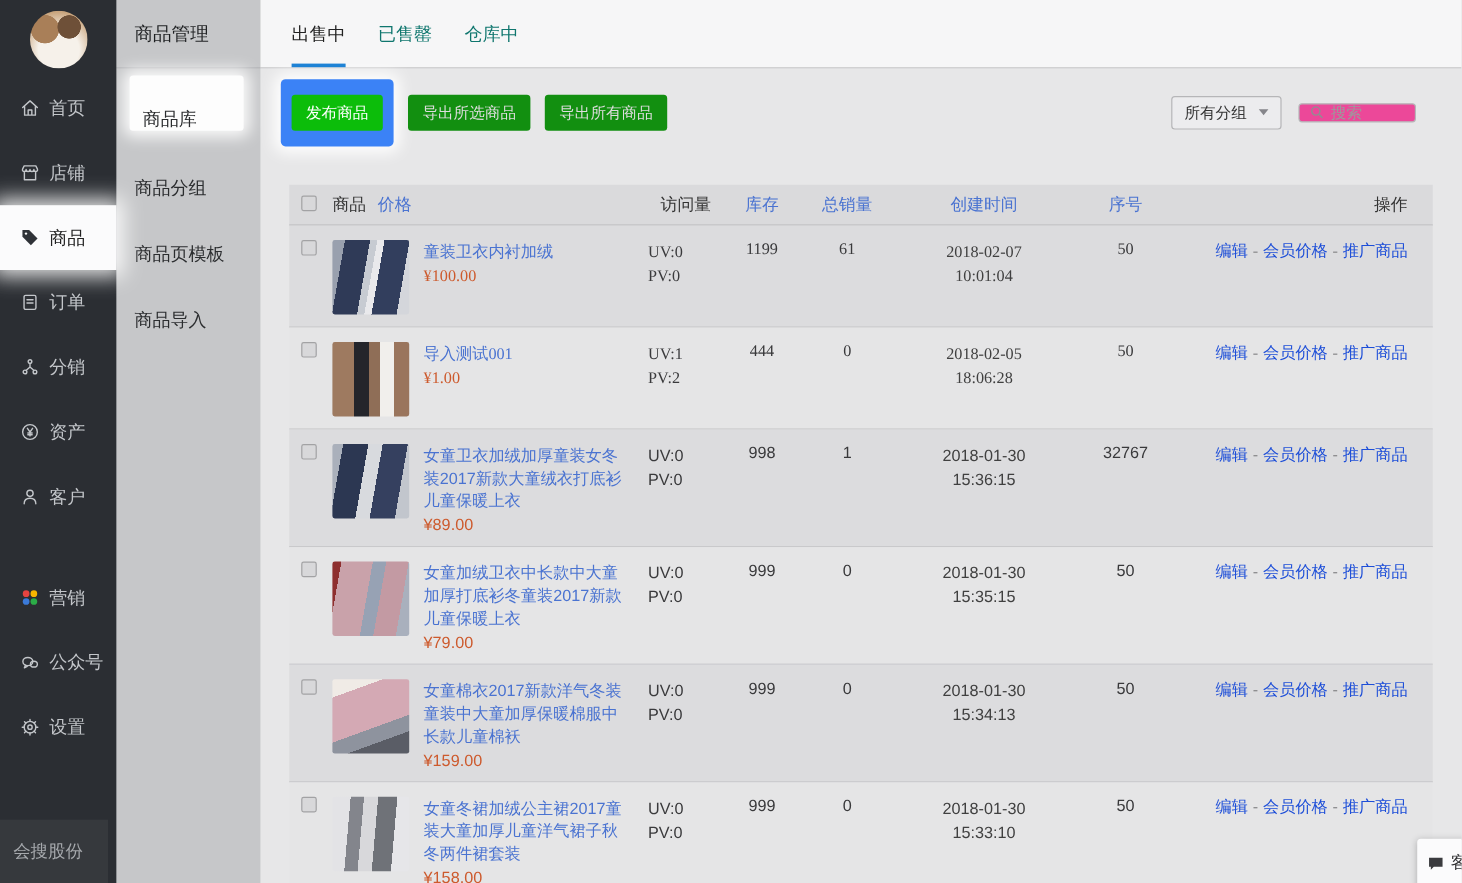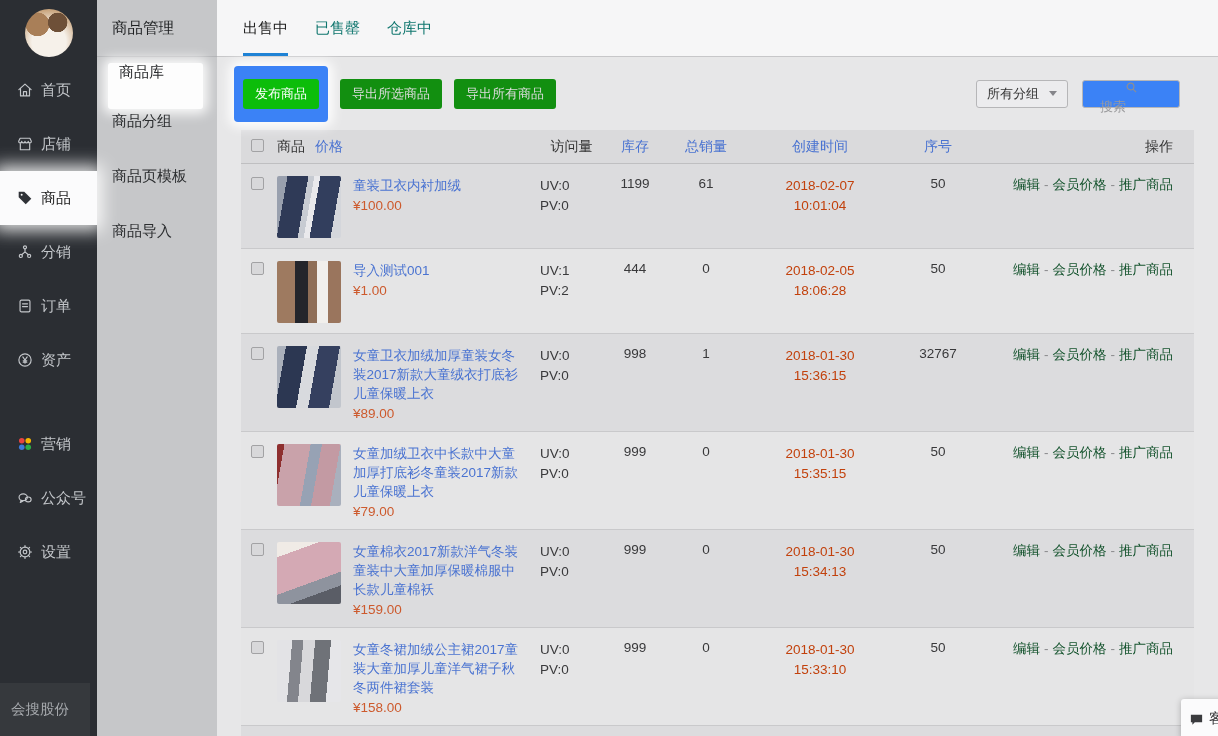--- a/index.html
+++ b/index.html
@@ -23,21 +23,21 @@
   .s-icon svg { width:18px; height:18px; stroke:currentColor; fill:none;
     stroke-width:1.3; stroke-linecap:round; stroke-linejoin:round; }
   .sidebar-footer { position:absolute; bottom:0; left:0; width:90px; height:53px;
     background:#36393d; color:#a6a9ad; display:flex; align-items:center;
     padding-left:11px; font-size:14.5px; }
 
   
   .submenu { position:absolute; left:97px; top:0; width:120px; height:736px; background:#c6c7c9; z-index:2; }
   .submenu-title { height:57px; display:flex; align-items:center; padding-left:15px;
     font-size:15.5px; color:#1e2022; border-bottom:1px solid #b2b3b6; }
-  .sub-item { height:55px; display:flex; align-items:flex-start; padding-left:15px;
+  .sub-item { height:55px; display:flex; align-items:flex-end; padding-left:15px;
     font-size:15px; color:#2b2d2f; cursor:pointer; }
   .sub-item.highlight { height:46px; margin:6px 14px 3px 11px; padding-left:11px;
     background:#fdfdfd; border-radius:3px; box-shadow:0 0 12px 5px rgba(255,255,255,0.9); }
 
   
   .main { position:absolute; left:217px; top:0; width:1001px; height:736px; background:#e7e7e8; }
   .tabbar { height:57px; background:#f6f6f7; border-bottom:1px solid #c7c7c9;
     display:flex; align-items:stretch; padding-left:26px; gap:27px; }
   .tab { position:relative; display:flex; align-items:center; font-size:15px;
     color:#0f766e; cursor:pointer; }
@@ -51,64 +51,64 @@
   .btn { border:none; border-radius:3px; height:30px; padding:0 12px; font-size:13px;
     cursor:pointer; font-family:inherit; white-space:nowrap; }
   .btn-bright { background:#0cbd0a; color:#fff; }
   .btn-dim { background:#128f10; color:#ddе; color:#dddddd; margin-left:12px; }
   .right-controls { margin-left:auto; display:flex; align-items:center; gap:14px; }
   .select { height:28px; display:flex; align-items:center; gap:10px; padding:0 10px;
     background:#ececee; border:1px solid #b6b6b8; border-radius:3px;
     font-size:13px; color:#333; cursor:pointer; }
   .caret { width:0; height:0; border-left:4px solid transparent;
     border-right:4px solid transparent; border-top:5px solid #85858a; }
-  .search { width:98px; height:28px; display:flex; align-items:center; gap:5px;
-    padding:0 8px; background:#3b82f6; border:1px solid #b6b6b8; border-radius:3px;flex-direction:column; }
+  .search { width:98px; height:16px; display:flex; align-items:center; gap:5px;
+    padding:0 8px; background:#ec4899; border:1px solid #b6b6b8; border-radius:3px; }
   .search svg { width:13px; height:13px; stroke:#8f8f91; fill:none; stroke-width:1.4; flex:none; }
   .search input { border:none; outline:none; background:transparent; width:62px;
     font-size:13px; color:#333; font-family:inherit; }
   .search input::placeholder { color:#9b9b9d; }
 
   
   .table { margin:0 24px; }
   .cols { display:grid; grid-template-columns:26px 76px 180px 70px 64px 78px 150px 86px minmax(0,1fr);
     padding:0 21px 0 10px; }
   .t-head { height:34px; align-items:center; background:#dadadc; border-bottom:1px solid #bfbfc1;
-    font-size:14px; }
+    font-size:14px;margin-top:24px; }
   .h-dark { color:#333; }
   .h-link { color:#4a73d1; cursor:pointer; }
   .head-product { grid-column:2 / 4; }
   .head-product .h-link { margin-left:6px; }
   .c { text-align:center; }
   .visits-h { padding-left:7px;text-align:center; }
   .actions-h { text-align:right; }
   .cb { display:inline-block; width:13px; height:13px; background:#d8d8da;
     border:1px solid #a2a2a4; border-radius:2px; cursor:pointer; }
   .t-row { border-bottom:1px solid #c9c9cb; align-items:start; }
   .t-row .cell { padding-top:12px; padding-bottom:10px; }
   .row-dark { background:#dcdcde; }
   .row-light { background:#e5e5e6; }
-  .row-short { min-height:78px; }
+  .row-short { min-height:78px;font-family:Liberation Serif, serif; }
   .row-tall { min-height:97px; }
   .pimg { width:64px; height:62px; border-radius:2px; }
   .pimg-0 { background:linear-gradient(100deg,#99a0ae 0 14%,#2f3a57 14% 42%,#c7cbd2 42% 50%,#e9e9ec 50% 58%,#323e5d 58% 86%,#d4d6db 86%); }
   .pimg-1 { background:linear-gradient(90deg,#9e7a60 0 28%,#24252b 28% 48%,#8f6e57 48% 62%,#f1efec 62% 80%,#9a755d 80%); }
   .pimg-2 { background:linear-gradient(100deg,#aab0bb 0 12%,#2c3752 12% 40%,#d8dade 40% 56%,#35405f 56% 84%,#c2c6cd 84%); }
   .pimg-3 { background:linear-gradient(100deg,#8e2f2f 0 10%,#c9a2aa 10% 45%,#97a2b4 45% 60%,#c39aa3 60% 85%,#a9b0bd 85%); }
   .pimg-4 { background:linear-gradient(160deg,#f0ebe6 0 18%,#d4a9b4 18% 62%,#8e939e 62% 78%,#5a5d66 78%); }
   .pimg-5 { background:linear-gradient(95deg,#e3e3e6 0 22%,#83858c 22% 38%,#d8d8db 38% 55%,#6f7278 55% 78%,#e6e6e9 78%); }
   .name-cell { padding-right:14px; }
   .p-name { color:#4a73d1; font-size:13.5px; line-height:19px; text-decoration:none;
     cursor:pointer; display:block; }
   .p-price { color:#cd5a2d; font-size:13.5px; margin-top:3px; }
   .visits { padding-left:7px; font-size:13.5px; color:#3a3a3c; line-height:20px; }
   .num { text-align:center; font-size:13.5px; color:#39393b; }
-  .date { text-align:center; font-size:13.5px; color:#c2410c; line-height:20px; }
+  .date { text-align:center; font-size:13.5px; color:#404040; line-height:20px; }
   .actions { text-align:right; white-space:nowrap; font-size:13.5px; }
-  .actions a { color:#14532d; text-decoration:none; cursor:pointer; }
+  .actions a { color:#1d4ed8; text-decoration:none; cursor:pointer; }
   .sep { color:#8a8a8c; margin:0 4px; }
 
   
   .chat-widget { position:absolute; left:1181px; top:699px; width:78px; height:40px;
     background:#fbfbfc; border-radius:3px; box-shadow:0 1px 6px rgba(0,0,0,0.25);
     display:flex; align-items:center; gap:5px; padding-left:8px; z-index:5;
     font-size:14px; color:#2f2f31; cursor:pointer; }
   .chat-widget svg { width:15px; height:15px; flex:none; }
 </style>
 </head>
@@ -140,45 +140,54 @@
           <svg viewBox="0 0 20 20">
               <path d="M3 3 V9.2 L10.8 17 L17 10.8 L9.2 3 Z" fill="#2f3237" stroke="none"></path>
               <circle cx="6.3" cy="6.3" r="1.1" fill="#fbfbfc" stroke="none"></circle>
             </svg>
         </span>
         <span>商品</span>
       </div>
       <div class="s-item">
         <span class="s-icon">
           <svg viewBox="0 0 20 20">
+              <rect x="4.5" y="3.5" width="11" height="13" rx="1.5"></rect>
+              <path d="M7.2 7.6 H12.8 M7.2 10.6 H12.8"></path>
+            </svg>
+        </span>
+        <span>订单</span>
+      </div>
+      <div class="s-item">
+        <span class="s-icon">
+          <svg viewBox="0 0 20 20">
               <circle cx="10" cy="4.8" r="1.7"></circle>
               <circle cx="5.4" cy="14.4" r="1.7"></circle>
               <circle cx="14.6" cy="14.4" r="1.7"></circle>
               <path d="M10 6.6 V9.8 M10 9.8 L6.3 13 M10 9.8 L13.7 13"></path>
             </svg>
         </span>
         <span>分销</span>
       </div>
       <div class="s-item">
         <span class="s-icon">
           <svg viewBox="0 0 20 20">
-              <rect x="4.5" y="3.5" width="11" height="13" rx="1.5"></rect>
-              <path d="M7.2 7.6 H12.8 M7.2 10.6 H12.8"></path>
-            </svg>
-        </span>
-        <span>订单</span>
-      </div>
-      <div class="s-item">
-        <span class="s-icon">
-          <svg viewBox="0 0 20 20">
               <circle cx="10" cy="10" r="6.8"></circle>
               <path d="M7.6 6.6 L10 10 L12.4 6.6 M10 10 V13.6 M8 10.9 H12 M8 12.5 H12"></path>
             </svg>
         </span>
         <span>资产</span>
+      </div>
+      <div class="s-item">
+        <span class="s-icon">
+          <svg viewBox="0 0 20 20">
+              <circle cx="10" cy="6.8" r="2.9"></circle>
+              <path d="M4.6 16.4 C4.6 12.8 7.1 11.4 10 11.4 C12.9 11.4 15.4 12.8 15.4 16.4"></path>
+            </svg>
+        </span>
+        <span>客户</span>
       </div>
       <div class="s-item gap-before">
         <span class="s-icon">
           <svg viewBox="0 0 20 20">
               <circle cx="6.4" cy="6.4" r="3.1" fill="#e64340" stroke="none"></circle>
               <circle cx="13.6" cy="6.4" r="3.1" fill="#f7b500" stroke="none"></circle>
               <circle cx="6.4" cy="13.6" r="3.1" fill="#3b7ad9" stroke="none"></circle>
               <circle cx="13.6" cy="13.6" r="3.1" fill="#2bac47" stroke="none"></circle>
             </svg>
         </span>

